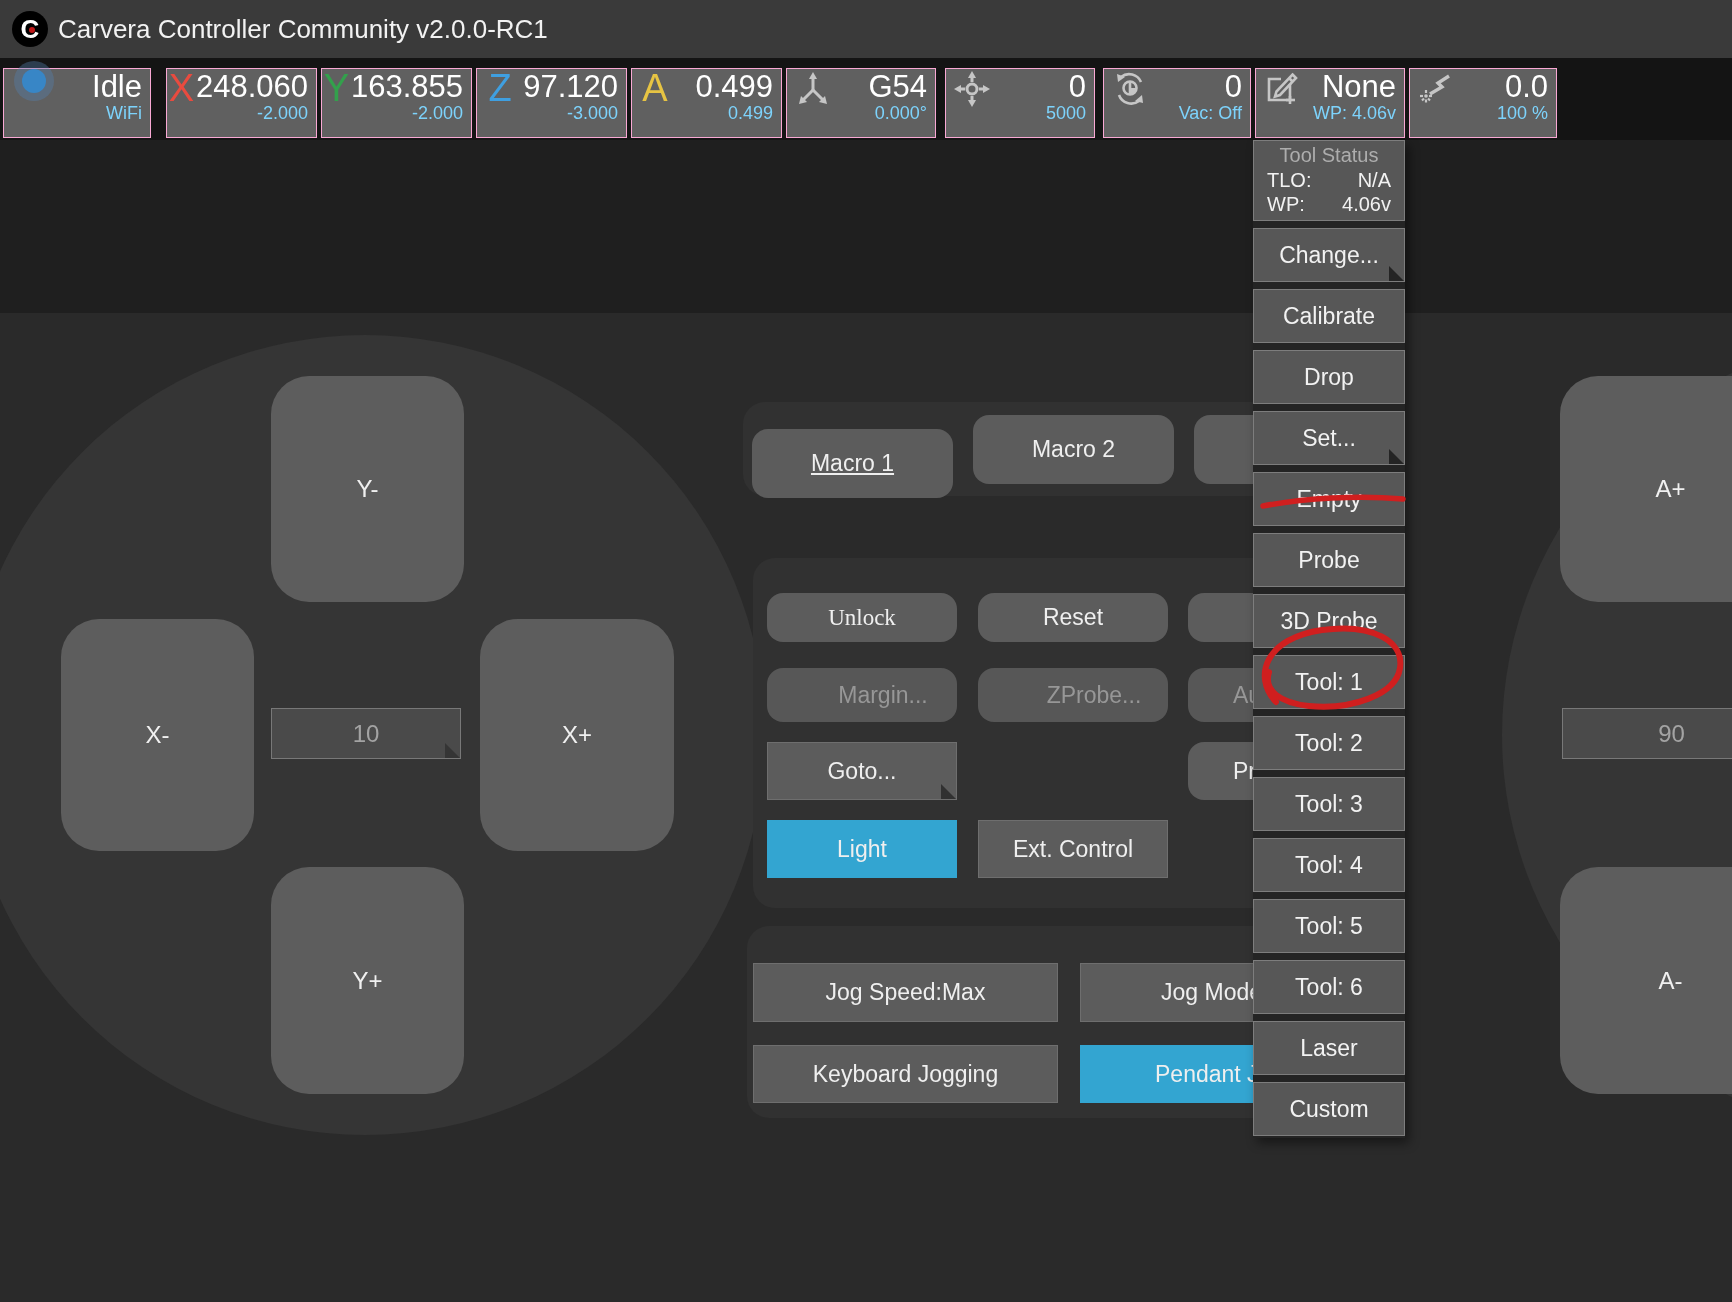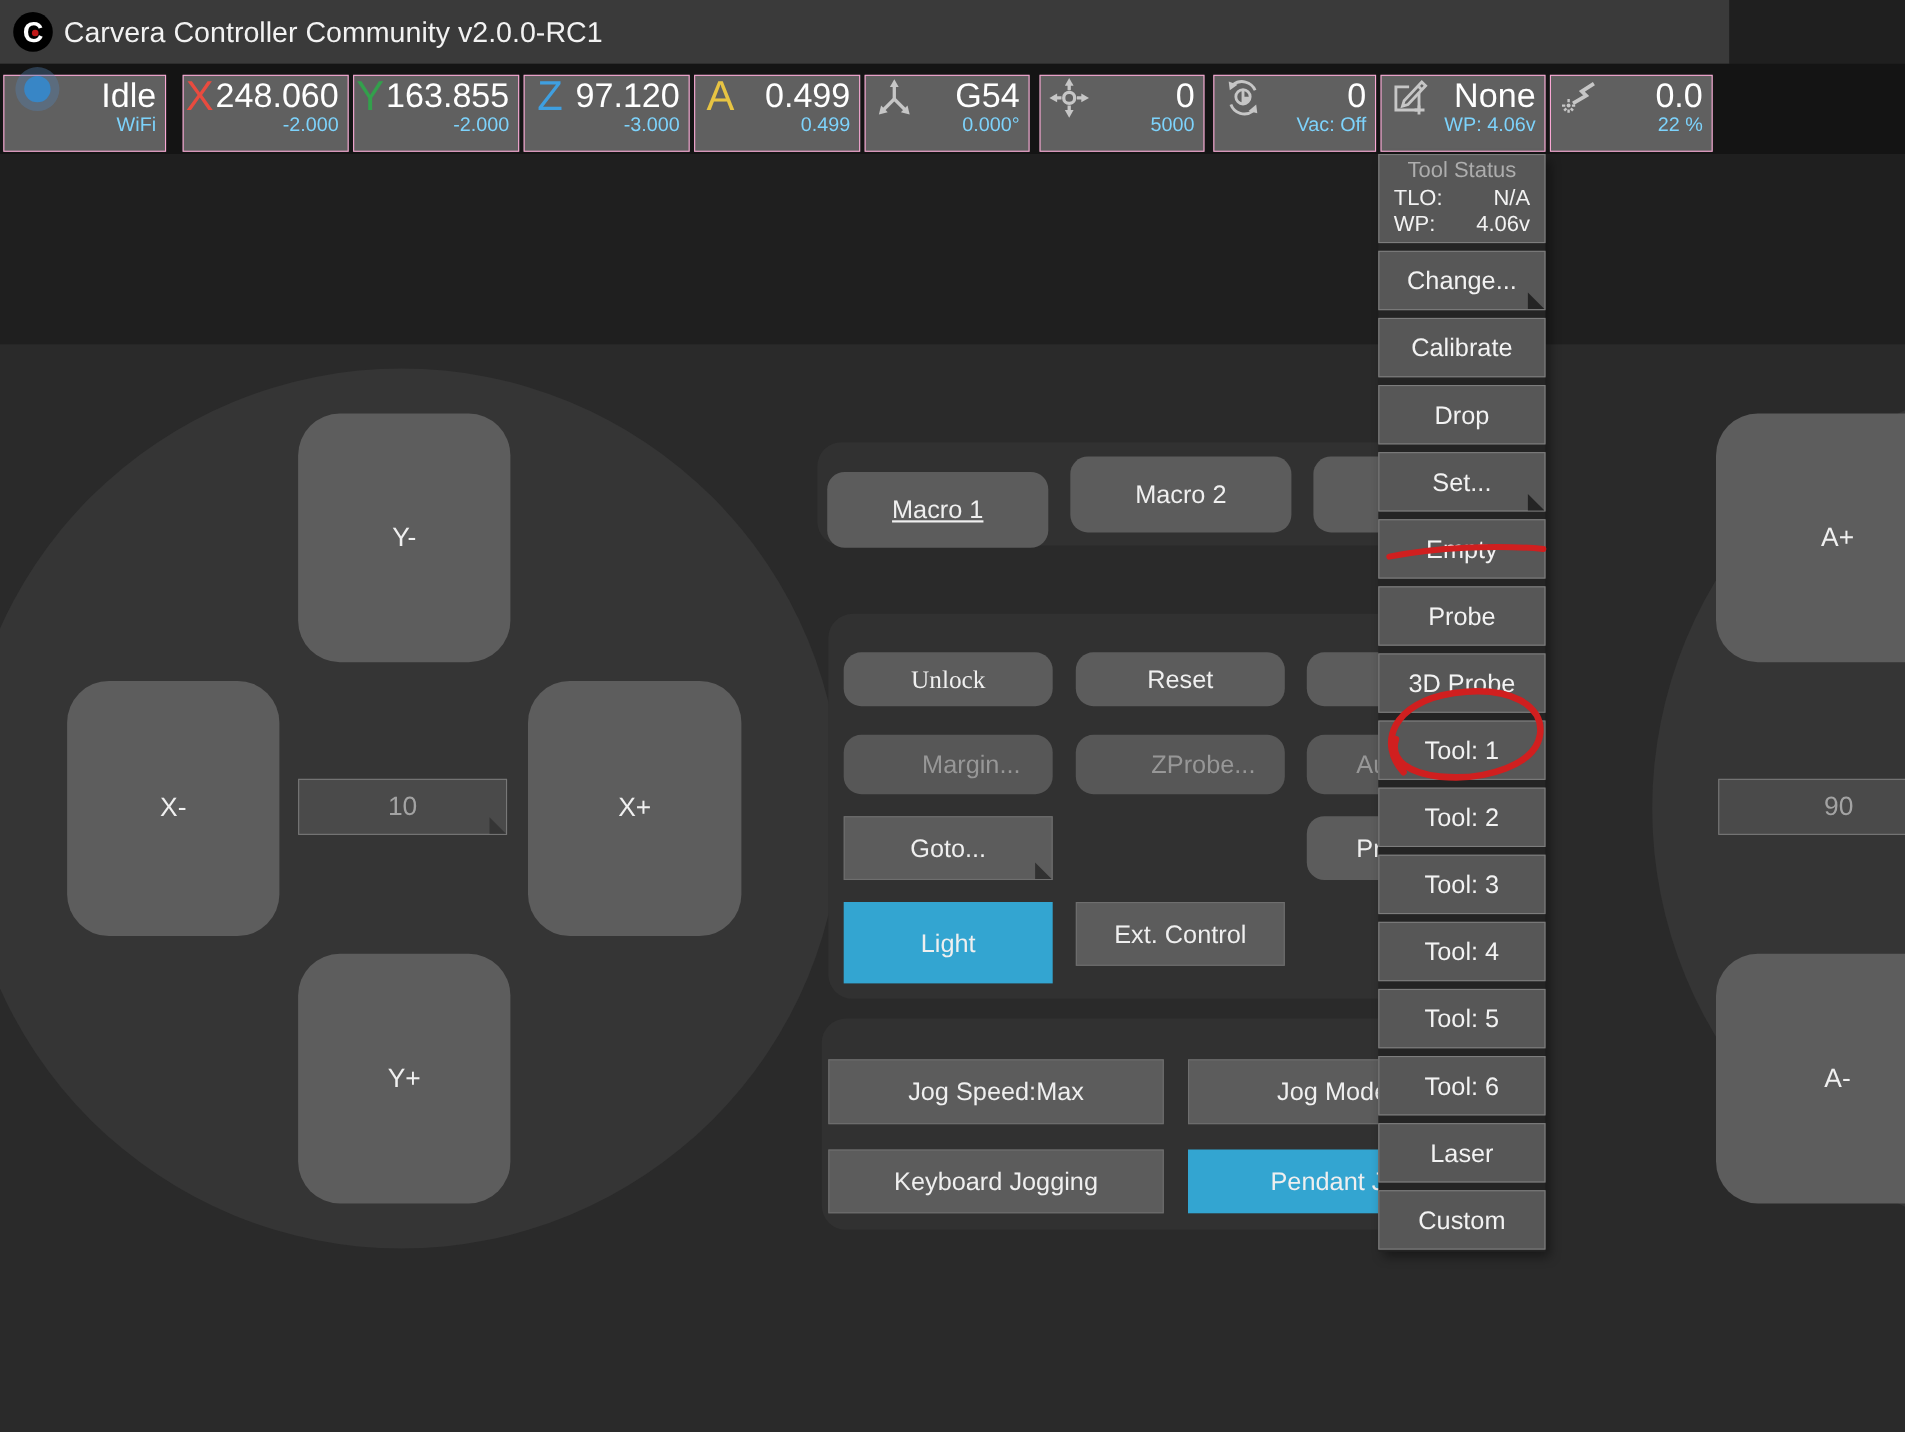--- a/index.html
+++ b/index.html
@@ -7,21 +7,21 @@
        background:#1f1f1f;font-family:"Liberation Sans", sans-serif;
        -webkit-font-smoothing:antialiased;color:#efefef;}
 
   
   .lower-bg{position:absolute;left:0;top:313px;width:1732px;height:989px;background:#2a2a2a;}
   .pad-circle{position:absolute;width:800px;height:800px;border-radius:50%;background:#353535;}
   .circle-left{left:-35px;top:335px;}
   .circle-right{left:1502px;top:335px;}
 
   
-  .titlebar{position:absolute;left:0;top:0;width:1572px;height:58px;background:#3a3a3a;
+  .titlebar{position:absolute;left:0;top:0;width:1732px;height:58px;background:#3a3a3a;
             display:flex;align-items:center;}
   .logo{width:36px;height:36px;border-radius:50%;background:#000;margin-left:12px;
         display:flex;align-items:center;justify-content:center;position:relative;flex:none;}
   .logo .c{color:#fff;font-size:26px;font-weight:bold;line-height:36px;}
   .logo .dot{position:absolute;left:17px;top:16px;width:6px;height:6px;border-radius:50%;background:#c01818;}
   .win-title{margin-left:10px;font-size:26px;color:#f2f2f2;}
 
   
   .statusbar{position:absolute;left:0;top:58px;width:1732px;height:82px;background:#141414;}
   .tile{position:absolute;top:10px;height:70px;background:#606060;border:1px solid #f9a8d4;
@@ -124,21 +124,21 @@
     <div class="btn rounded" style="left:225px;top:35px;width:190px;height:49px;">Reset</div>
     <div class="btn rounded" style="left:435px;top:35px;width:190px;height:49px;"></div>
 
     <div class="btn rounded disabled" style="left:14px;top:110px;width:190px;height:54px;">Margin...</div>
     <div class="btn rounded disabled" style="left:225px;top:110px;width:190px;height:54px;">ZProbe...</div>
     <div class="btn rounded disabled left-text" style="left:435px;top:110px;width:190px;height:54px;padding-left:45px;">Au</div>
 
     <div class="btn square fold" style="left:14px;top:184px;width:190px;height:58px;--fold:#313131;">Goto...</div>
     <div class="btn rounded left-text" style="left:435px;top:184px;width:190px;height:58px;padding-left:45px;">Pr</div>
 
-    <div class="btn accent" style="left: 14px; top: 262px; width: 190px; height: 74px; background: rgb(51, 165, 209);">Light</div>
+    <div class="btn accent" style="left: 14px; top: 262px; width: 190px; height: 58px; background: rgb(51, 165, 209);">Light</div>
     <div class="btn square" style="left:225px;top:262px;width:190px;height:58px;">Ext. Control</div>
   </div>
 
   <div class="panel" style="left:747px;top:926px;width:643px;height:192px;">
     <div class="btn square" style="left:6px;top:37px;width:305px;height:59px;">Jog Speed:Max</div>
     <div class="btn square left-text" style="left:333px;top:37px;width:308px;height:59px;padding-left:80px;">Jog Mode</div>
     <div class="btn square" style="left:6px;top:119px;width:305px;height:58px;">Keyboard Jogging</div>
     <div class="btn accent left-text" style="left: 333px; top: 119px; width: 308px; height: 58px; padding-left: 75px; background: rgb(51, 165, 209);">Pendant J</div>
   </div>
 
@@ -275,21 +275,21 @@
             <line x1="13" y1="27" x2="16" y2="27"></line>
               <line x1="6" y1="31.5" x2="8" y2="29.5"></line>
             <line x1="12" y1="29.5" x2="14" y2="31.5"></line>
               <line x1="10" y1="30.5" x2="10" y2="33.5"></line>
           </g>
           <circle cx="10" cy="27" r="1.8" fill="#c6c6c6" stroke="none"></circle>
         </svg>
       </div>
       <div class="vals">
         <span class="main">0.0</span>
-        <span class="sub">22 %</span>
+        <span class="sub">100 %</span>
       </div>
     </div>
   </div>
 
   <div class="dropdown">
     <div class="dd-info">
       <div class="hdr">Tool Status</div>
       <div class="row">
         <span>TLO:</span>
         <span>N/A</span>

